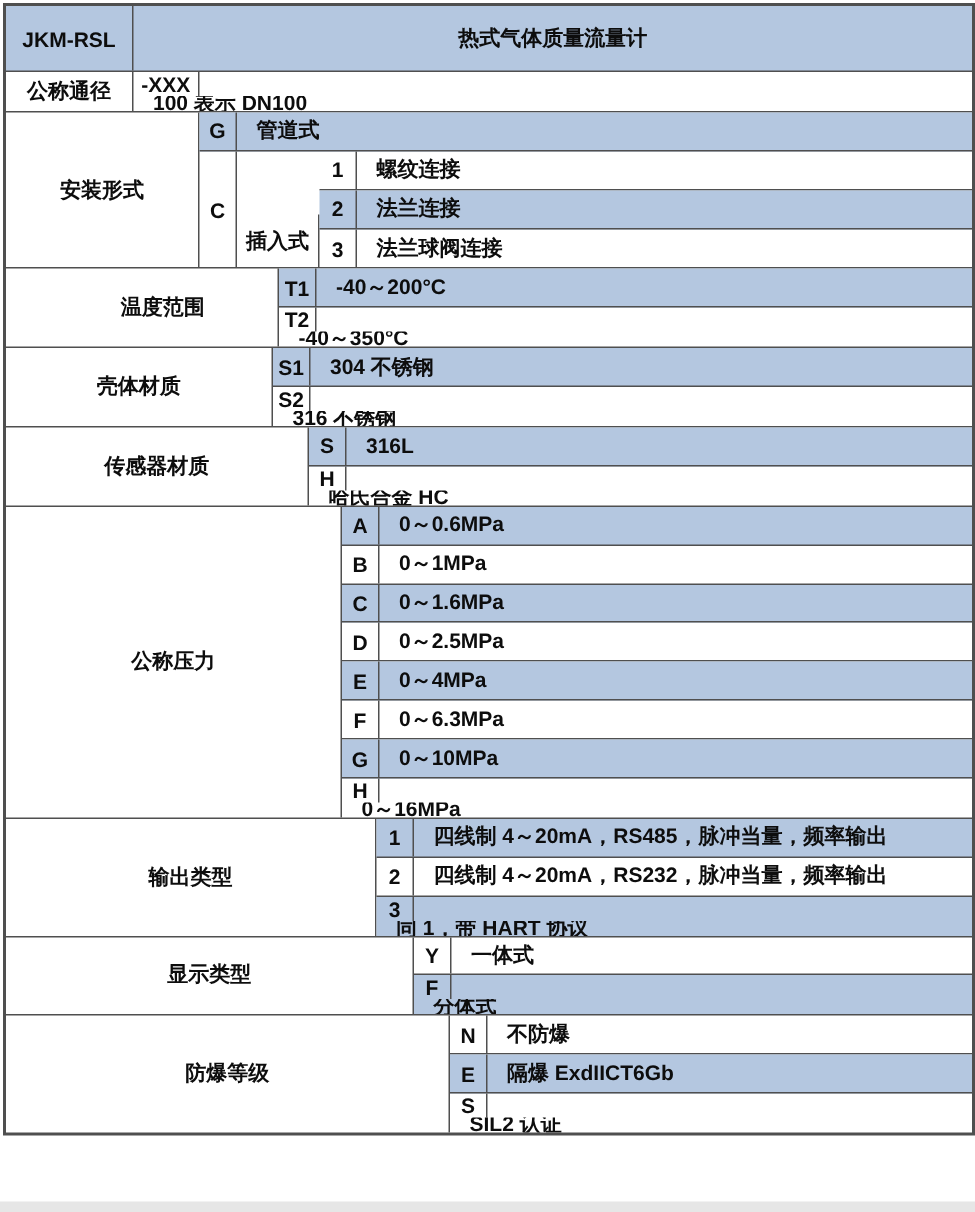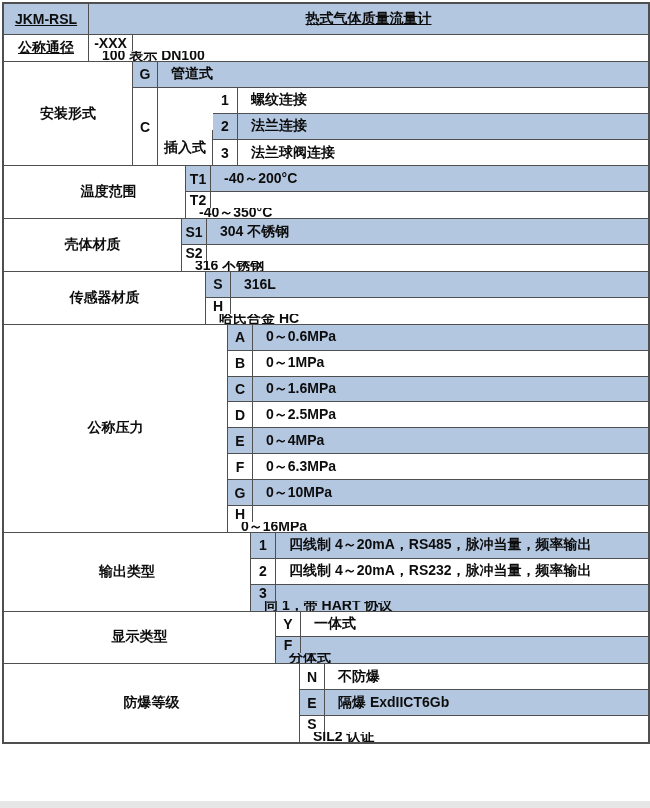--- a/index.html
+++ b/index.html
@@ -15,30 +15,30 @@
   .lab{flex:none;display:flex;align-items:center;justify-content:center;border-right:1px solid var(--line);text-align:center;}
   .bodycol{flex:1;display:flex;flex-direction:column;min-width:0;}
   .r{display:flex;height:var(--rh);box-sizing:border-box;border-bottom:1px solid var(--line);align-items:stretch;min-width:0;}
   .r:last-child,.subrows .r:last-child{border-bottom:1px solid var(--line);}
   .bodycol > .r:last-child{border-bottom:none;flex-direction:column;}
   .subrows > .r:last-child{border-bottom:none;}
   .code{flex:none;width:24px;border-right:1px solid var(--line);display:flex;align-items:center;justify-content:center;}
   .desc{flex:1;display:flex;align-items:center;padding-left:13px;min-width:0;white-space:nowrap;overflow:hidden;}
   .blue{background:var(--blue);}
   
-  .hrow{display:flex;height:31px;box-sizing:border-box;align-items:stretch;text-decoration:underline;}
+  .hrow{display:flex;height:44px;box-sizing:border-box;align-items:stretch;}
   .model{flex:none;width:84px;border-right:1px solid var(--line);display:flex;align-items:center;justify-content:center;}
   .title{flex:1;display:flex;align-items:center;justify-content:center;}
   
   .sub{display:flex;flex:1;min-width:0;align-items:stretch;}
   .mcell{flex:none;display:flex;align-items:center;justify-content:center;border-right:1px solid var(--line);}
   .w24{width:24px;} .w43{width:43px;} .w54{width:54px;margin-top:42px;}
   .subrows{flex:1;display:flex;flex-direction:column;min-width:0;}
   
-  .lw-nominal{width:84px;text-decoration:underline;} .lw-install{width:128px;} .lw-temp{width:153px;margin-left:28px;}
+  .lw-nominal{width:84px;} .lw-install{width:128px;} .lw-temp{width:153px;margin-left:28px;}
   .lw-housing{width:177px;} .lw-sensor{width:201px;} .lw-pressure{width:223px;}
   .lw-output{width:246px;} .lw-display{width:271px;} .lw-explosion{width:295px;}
   .lw-protection{width:319px;}
   .strip{position:absolute;left:0;top:801px;width:650px;height:7px;background:#e6e6e6;}
 </style>
 </head>
 <body>
 
 <div class="tbl">
 

